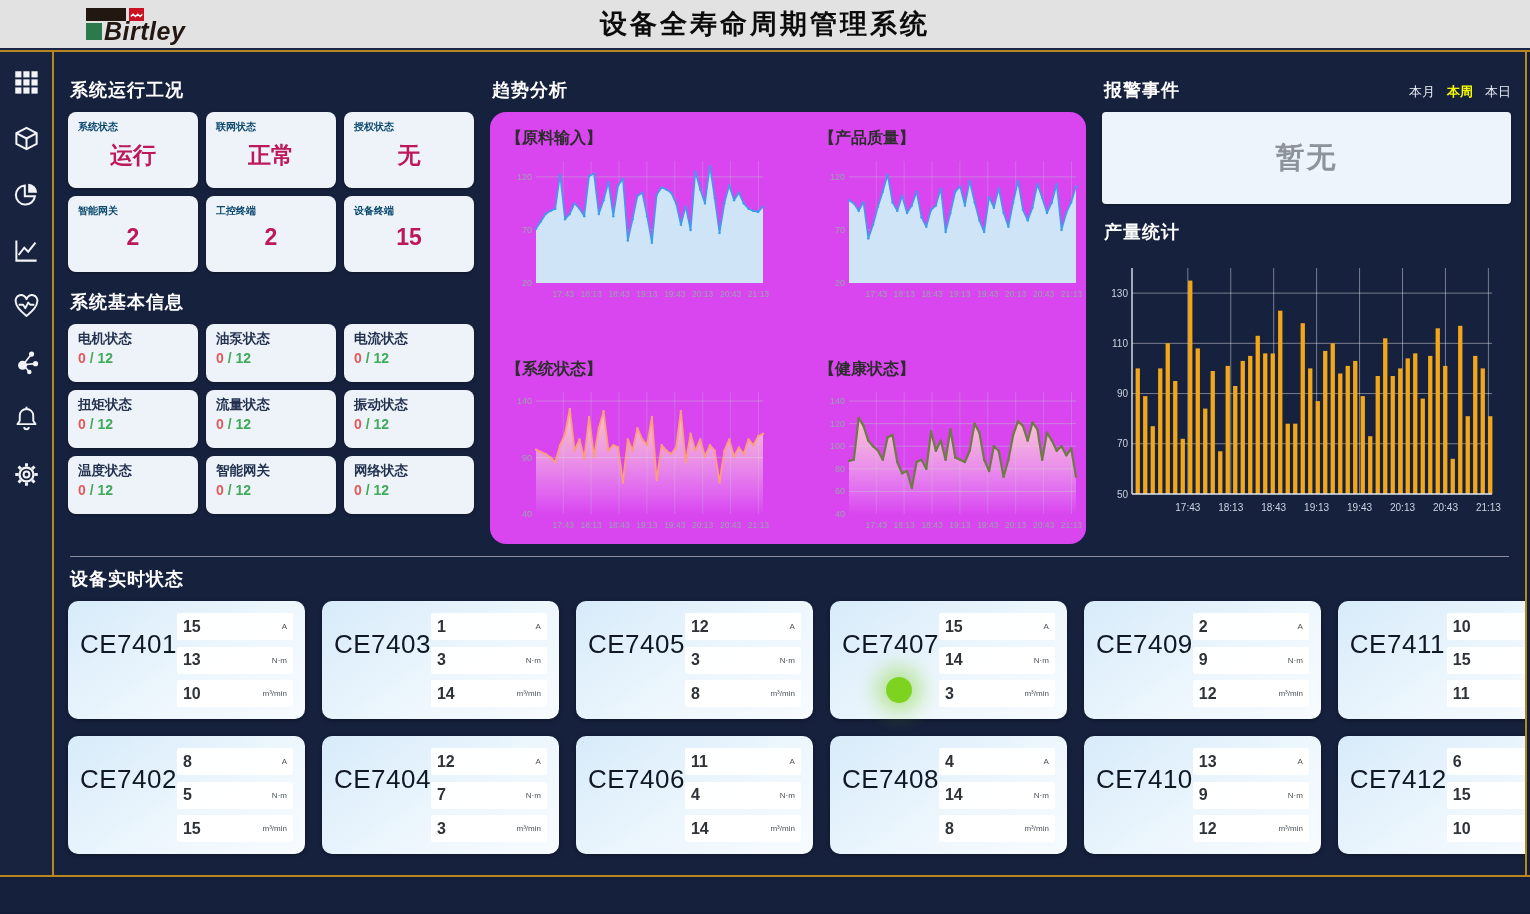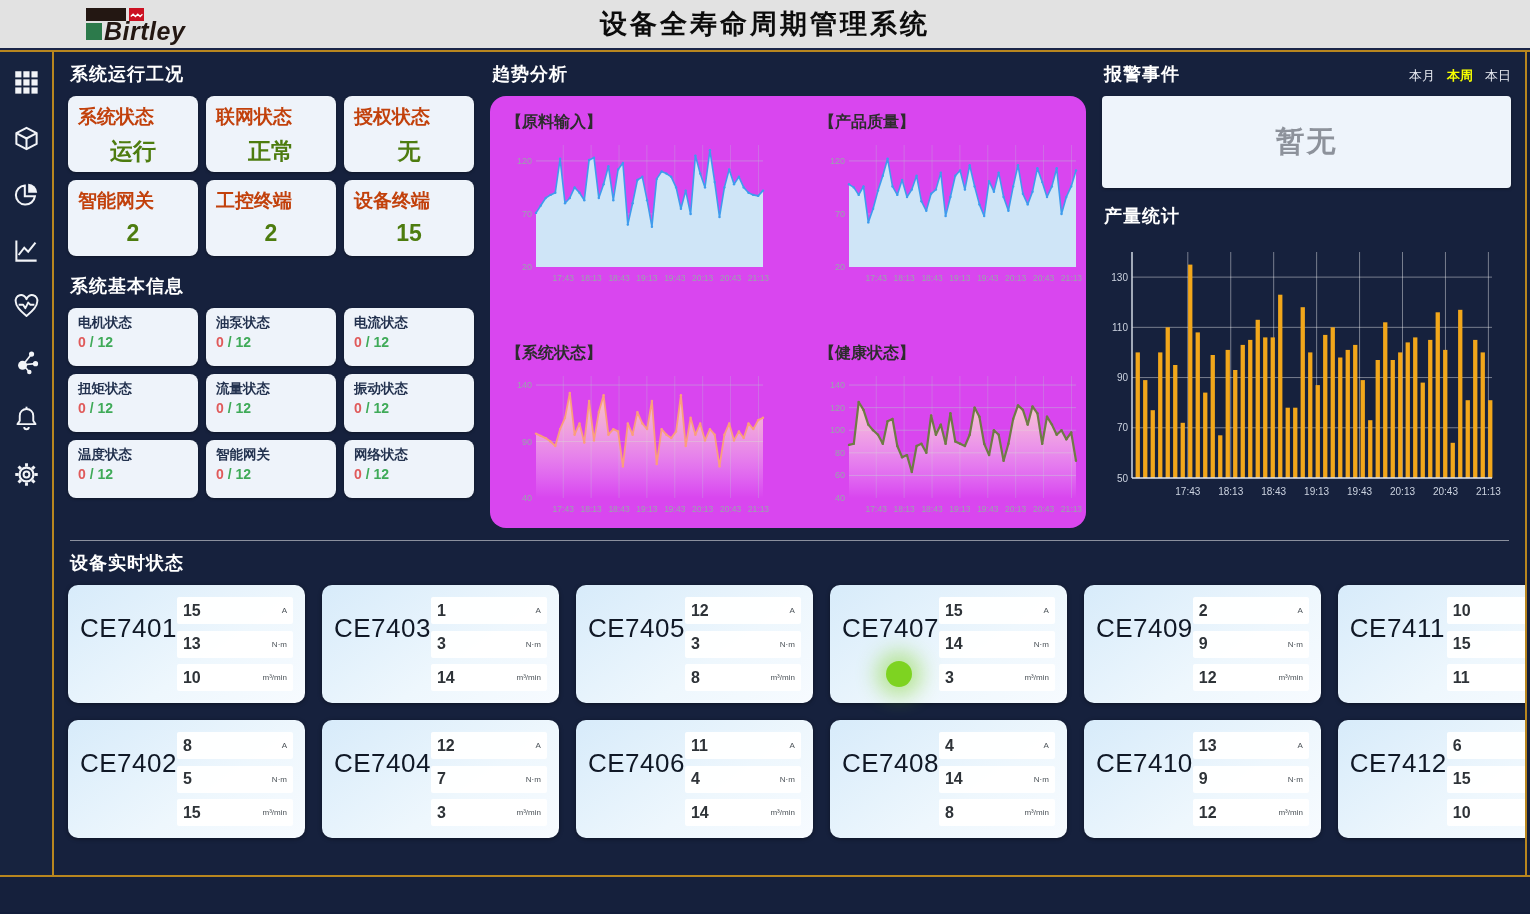--- a/index.html
+++ b/index.html
@@ -18,32 +18,32 @@
   .logo-row2 { display:flex; align-items:center; gap:2px; }
   .m-green { width:16px; height:17px; background:#2c7a4b; display:inline-block; }
   .logo-text { font-size:25px; font-weight:bold; color:#231712; line-height:17px; letter-spacing:0.5px;font-style:italic; }
   .app-title { position:absolute; left:0; right:0; text-align:center; font-size:27px; font-weight:bold; color:#0c0c0c; letter-spacing:3px; }
   .gold-line { height:2px; background:#b8861f; }
   
   .app-body { display:flex; height:823px; width:1527px; border-right:2px solid #b8861f; background:#16213d; }
   .sidebar { width:54px; border-right:2px solid #b8861f; display:flex; flex-direction:column; align-items:center; padding-top:16px; gap:28px; background:#17233f; flex:none; }
   .side-icon { width:28px; height:28px; display:flex; align-items:center; justify-content:center; cursor:pointer; }
   .side-icon svg { width:27px; height:27px; }
-  .main { flex:1; padding:10px 14px 0 14px; overflow:hidden; }
+  .main { flex:1; padding:26px 14px 0 14px; overflow:hidden; }
   h2.sec-title { color:#ffffff; font-size:18px; font-weight:bold; margin:0 0 10px 2px; letter-spacing:1px; }
   
   .top-section { display:flex; gap:16px; }
   .col-left { width:406px; flex:none; }
   .col-mid { width:596px; flex:none; }
   .col-right { flex:1; }
   
   .status-grid { display:grid; grid-template-columns:repeat(3,1fr); gap:8px; }
   .s-card { background:#eef3fa; border-radius:8px; height:76px; padding:8px 10px; box-shadow:0 1px 3px rgba(0,0,0,.35); }
-  .s-label { font-size:19px; font-weight:bold; color:#c2410c; }
-  .s-value { text-align:center; font-size:23px; font-weight:bold; color:#4d7c0f; margin-top:6px; }
+  .s-label { font-size:10px; font-weight:bold; color:#0c4a6e; }
+  .s-value { text-align:center; font-size:23px; font-weight:bold; color:#be185d; margin-top:6px; }
   .gap-block { height:18px; }
   
   .info-grid { display:grid; grid-template-columns:repeat(3,1fr); gap:8px; }
   .i-card { background:#eef3fa; border-radius:8px; height:58px; padding:6px 10px; box-shadow:0 1px 3px rgba(0,0,0,.35); }
   .i-label { font-size:13.5px; font-weight:bold; color:#23324f; }
   .i-counts { font-size:14px; font-weight:bold; margin-top:2px; }
   .i-alarm { color:#e05a5a; }
   .i-total { color:#3faa58; margin-left:4px; }
   
   .trend-panel { background:#d946ef; border-radius:16px; padding:12px 16px 6px 16px; display:grid; grid-template-columns:1fr 1fr; column-gap:26px; row-gap:6px;gap:48px; }

